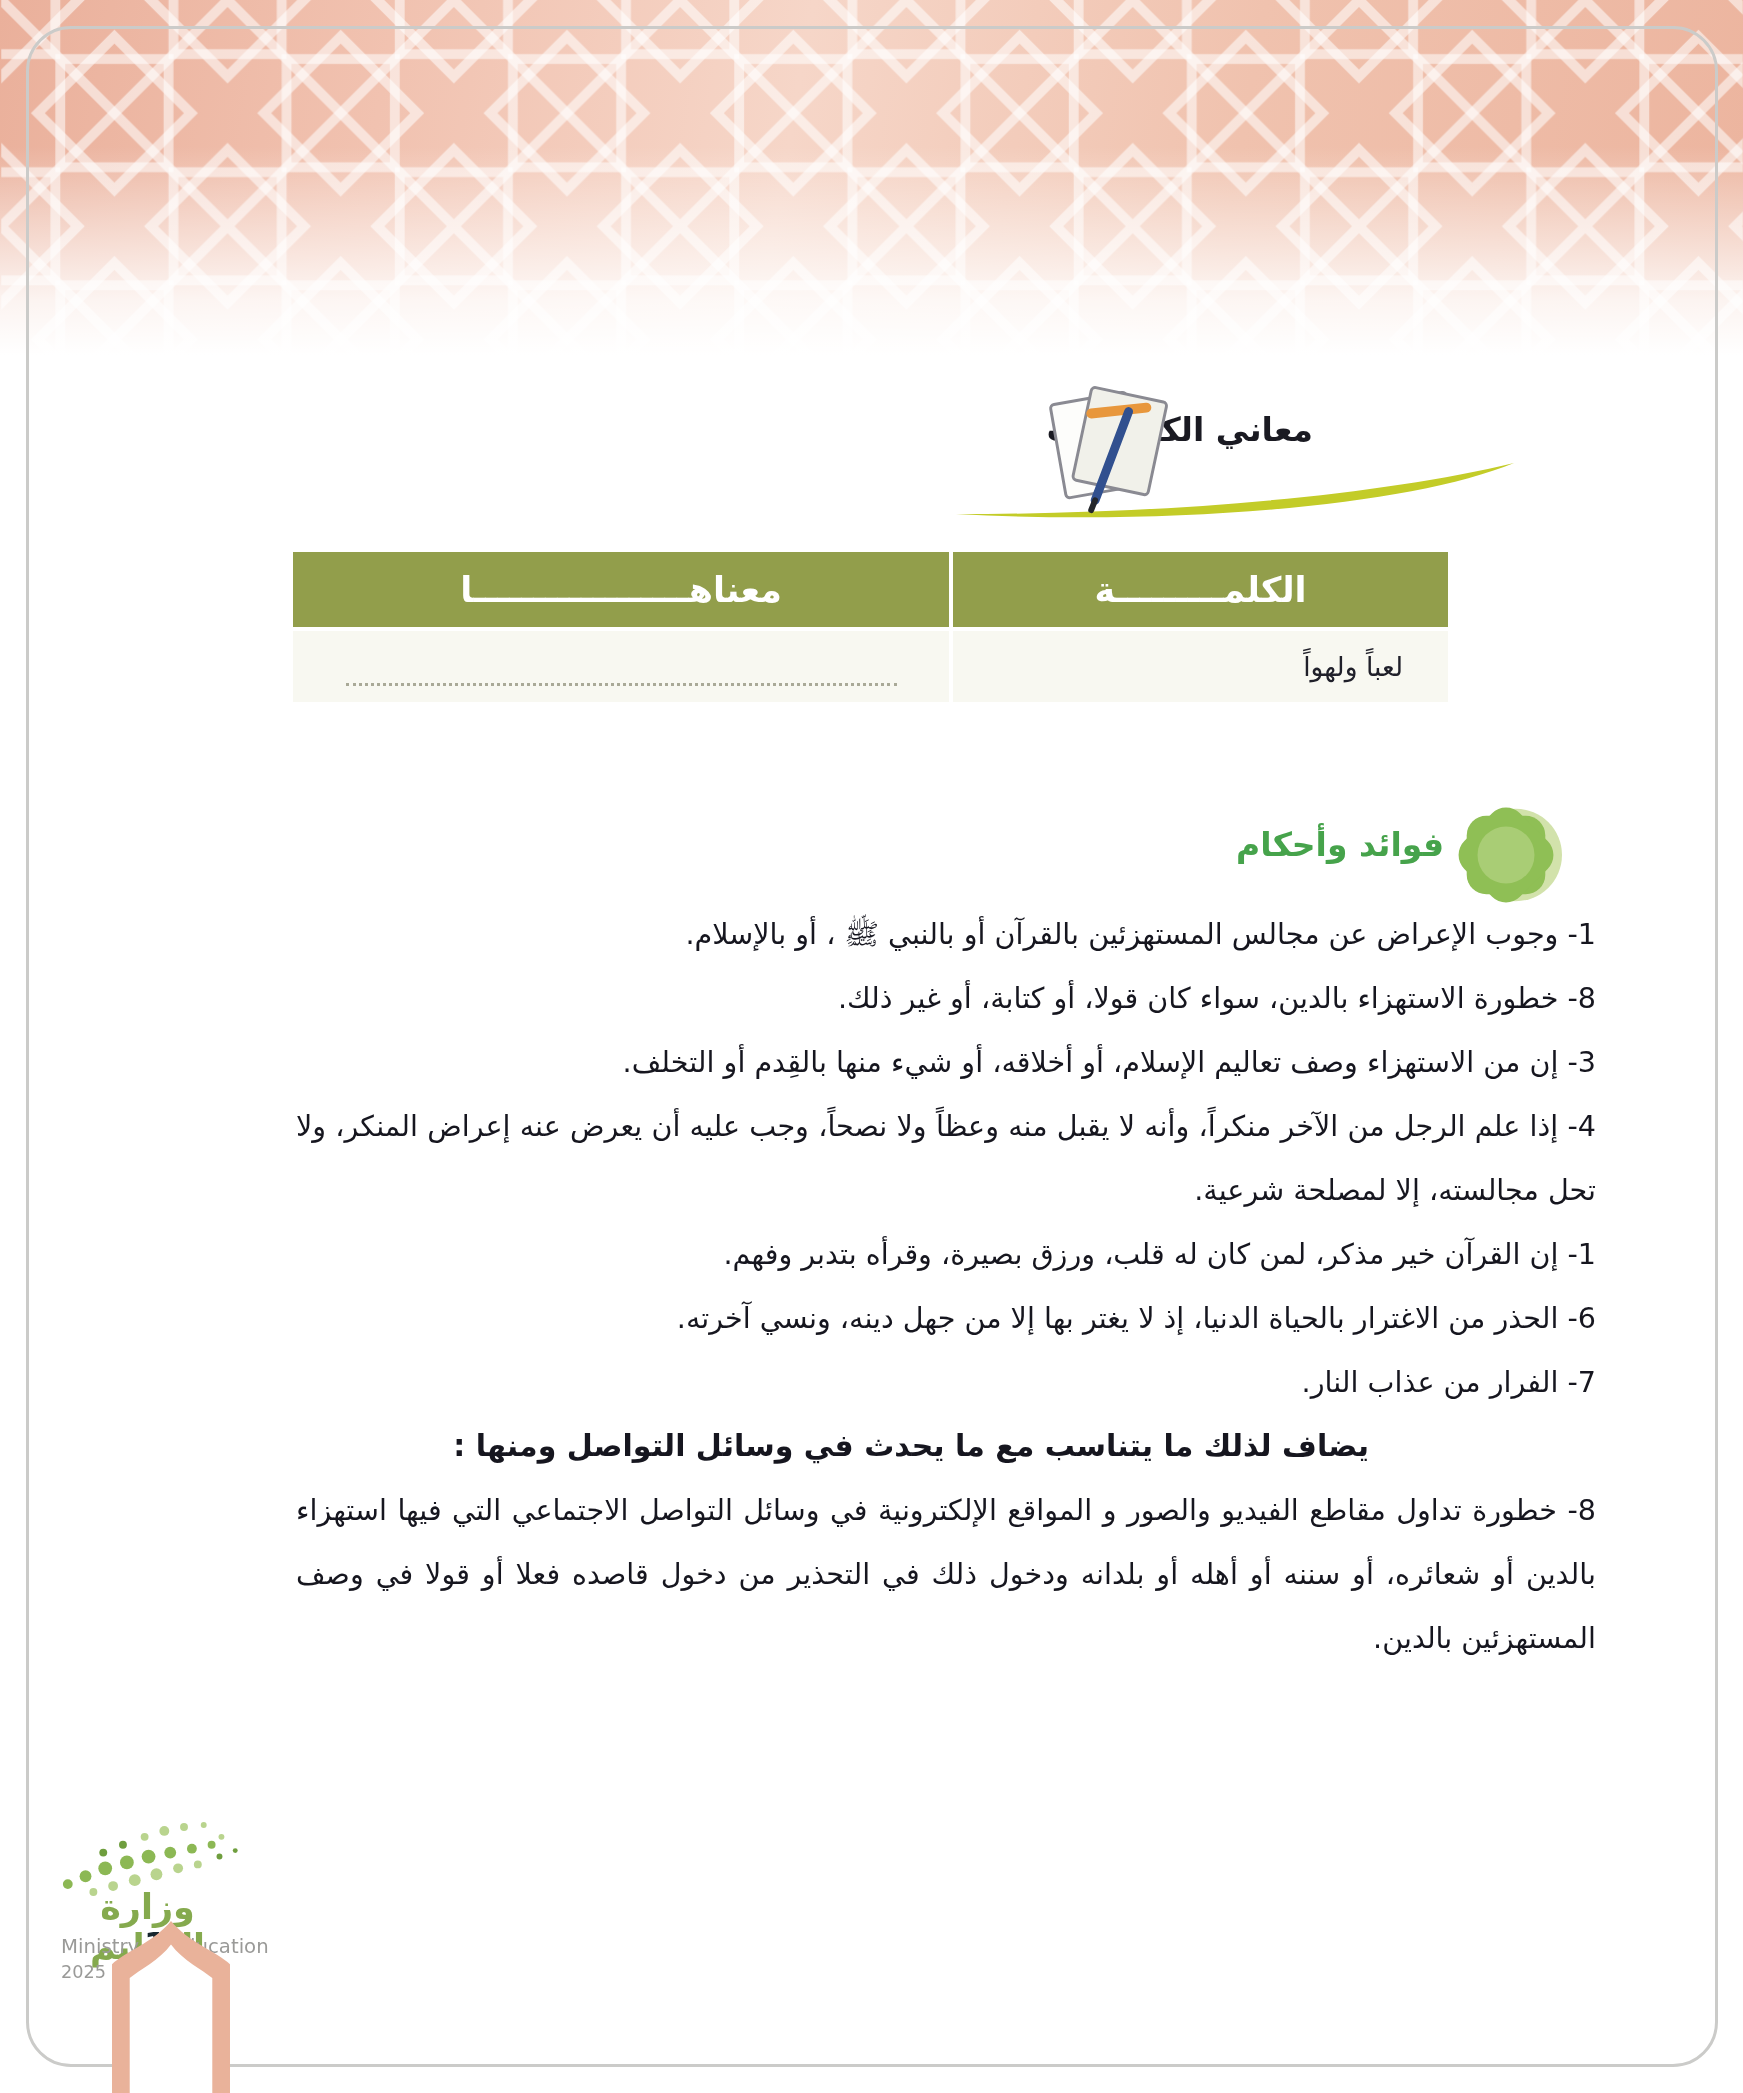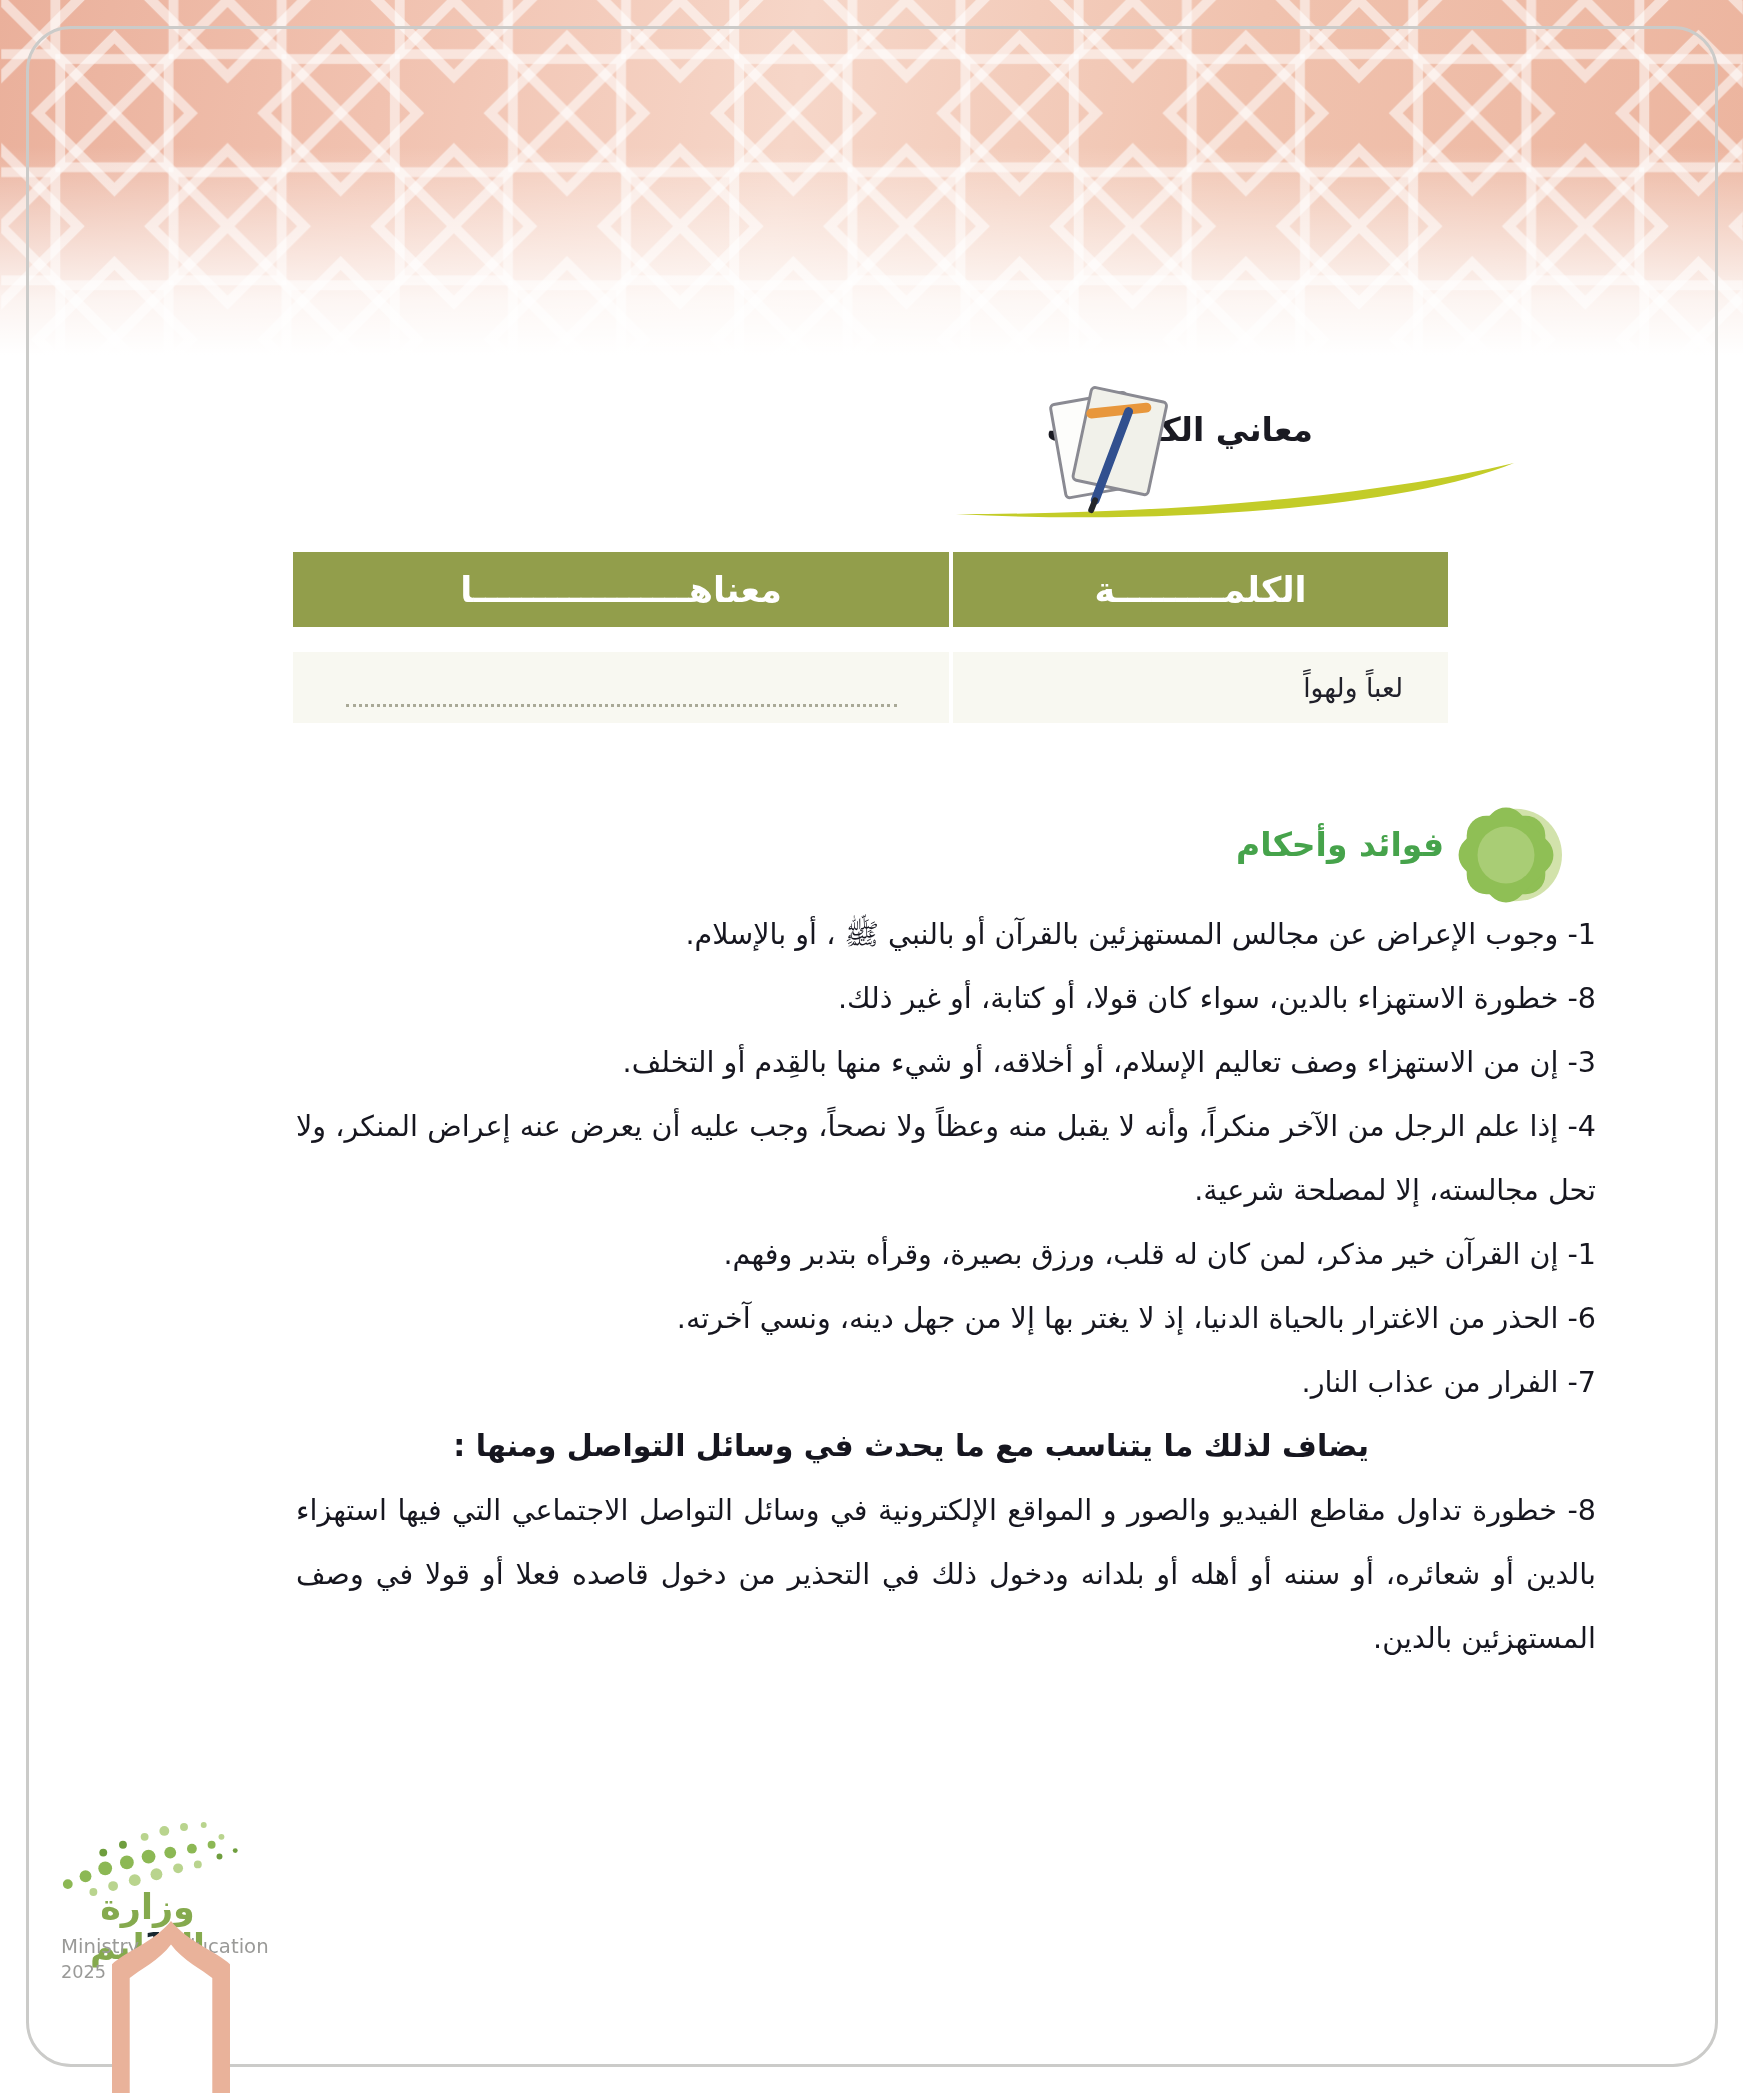--- a/index.html
+++ b/index.html
@@ -32,21 +32,21 @@
   .swoosh{position:absolute;top:453px;right:227px;z-index:9;}
   .vocab-table{position:absolute;top:552px;right:296px;width:1155px;direction:rtl;z-index:10;}
   .vt-row{display:flex;gap:3.9px;}
   .vt-row.hdr .cell{
     background:#929e4b;color:#ffffff;font-weight:bold;font-size:35px;
     height:75px;display:flex;align-items:center;justify-content:center;
   }
   .vt-row.bdy{margin-top:3.9px;}
   .vt-row.bdy .cell{
     background:#f8f8f1;height:71px;display:flex;align-items:center;
-    font-size:26.6px;color:#20202a;margin-top:21px;
+    font-size:26.6px;color:#20202a;
   }
   .col-word{width:495px;}
   .col-meaning{flex:1;}
   .vt-row.bdy .col-word{justify-content:flex-start;padding-right:45px;box-sizing:border-box;}
   .vt-row.bdy .col-meaning{justify-content:center;}
   .dotline{width:84%;height:37px;border-bottom:3.9px dotted #a9a997;}
   
   .benefits-icon{position:absolute;top:800px;right:179px;z-index:10;}
   .benefits-title{
     position:absolute;top:825px;right:300px;z-index:10;

